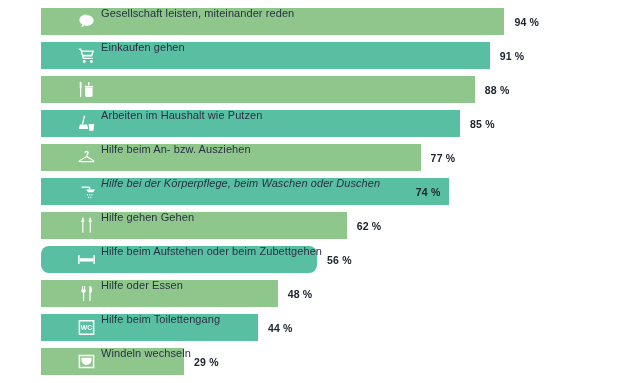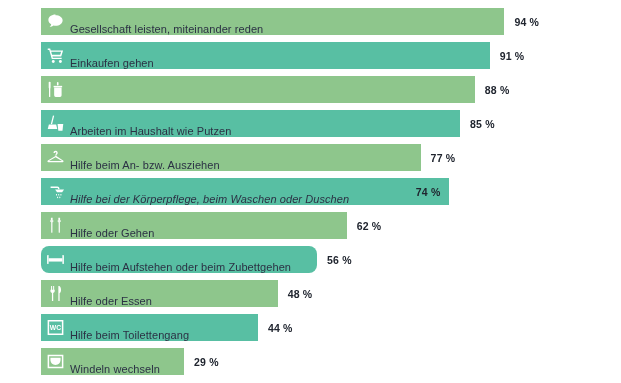--- a/index.html
+++ b/index.html
@@ -28,22 +28,23 @@
     position: relative;
     height: 27px;
     margin-bottom: 7px;
     padding-left: 41px;
   }
 
   .bar {
     position: relative;
     height: 27px;
     display: flex;
-    align-items: flex-end;
+    align-items: flex-start;
     width: 0;
+    padding-left: 31px;
   }
 
   .bar.light { background: #8ec68c; }
   .bar.teal  { background: #58bfa3; }
 
   .icon-box {
     flex: 0 0 28px;
     width: 28px;
     height: 27px;
     display: flex;
@@ -172,21 +173,21 @@
         <span class="icon-box">
           <svg viewBox="0 0 24 24">
             <path d="M6.2 2.2h2.2v3.4H6.2z"></path>
             <path d="M5.4 5.4h3.8v2H5.4z"></path>
             <rect x="6.6" y="7.2" width="1.5" height="14" rx=".7"></rect>
             <path d="M15.6 2.2h2.2v3.4h-2.2z"></path>
             <path d="M14.8 5.4h3.8v2h-3.8z"></path>
             <rect x="16" y="7.2" width="1.5" height="14" rx=".7"></rect>
           </svg>
         </span>
-        <span class="bar-label">Hilfe oder Gehen</span>
+        <span class="bar-label">Hilfe gehen Gehen</span>
       </div>
       <span class="value" style="left: 346.66px;">62 %</span>
     </div>
     <div class="row">
       <div class="bar teal" style="width: 276.08px; border-radius: 8px;">
         <span class="icon-box">
           <svg viewBox="0 0 24 24">
             <rect x="1.4" y="6.4" width="1.9" height="11.4" rx=".6"></rect>
             <rect x="20.7" y="6.4" width="1.9" height="11.4" rx=".6"></rect>
             <rect x="3.3" y="10.4" width="17.4" height="4.2"></rect>

